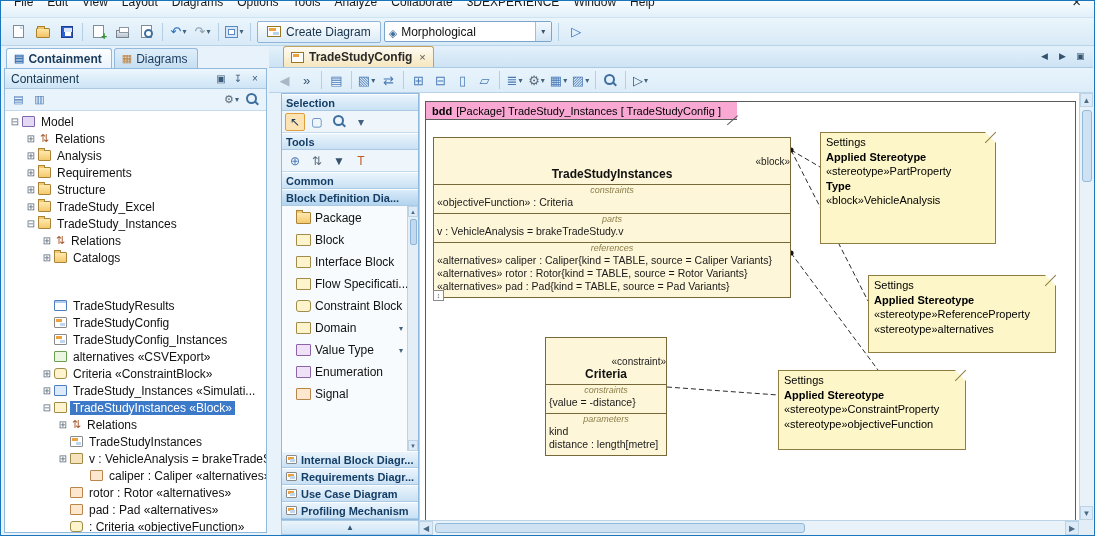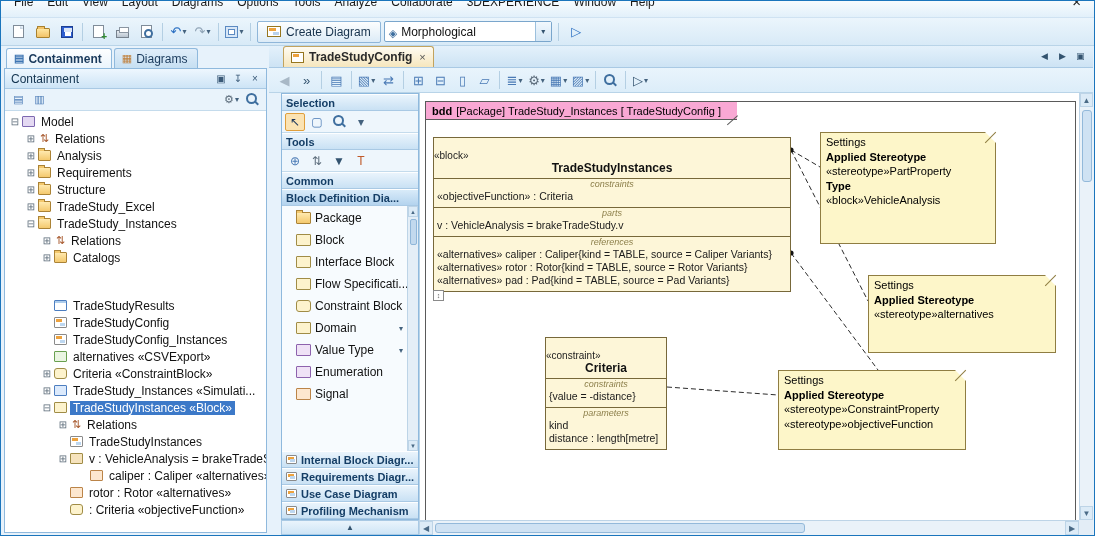--- a/index.html
+++ b/index.html
@@ -123,21 +123,21 @@
   
   #canvas{flex:1;position:relative;background:#fff;border-left:1px solid #b9d4e8;overflow:hidden;}
   #frame{position:absolute;top:8px;left:5px;right:3px;bottom:-3px;border:1px solid #5a5a5a;}
   #frame-label{position:absolute;top:8px;left:5px;height:19px;display:flex;align-items:center;padding:0 16px 0 6px;border:1px solid #5a5a5a;border-right:none;background:#f9a8d4;font-size:11px;white-space:nowrap;z-index:3;}
   #frame-label b{margin-right:4px;}
   #frame-label::after{content:"";position:absolute;right:-1px;bottom:3px;width:14px;height:1px;background:#5a5a5a;transform:rotate(-42deg);transform-origin:right bottom;}
   #links{position:absolute;top:0;left:0;pointer-events:none;z-index:1;}
   #links .dash{stroke:#2b2b2b;stroke-width:1;stroke-dasharray:5 3;}
   #links circle{fill:#111;}
   .node{position:absolute;background:#fdf6d8;border:1px solid #77683a;z-index:2;}
-  .n-st{font-size:10px;text-align:left;padding-top:12px;color:#222;}
+  .n-st{font-size:10px;text-align:right;padding-top:18px;color:#222;}
   .n-name{font-size:12px;font-weight:bold;text-align:center;padding-bottom:3px;color:#111;}
   .comp{border-top:1px solid #77683a;padding-bottom:4px;}
   .clabel{font-size:9px;font-style:italic;text-align:center;color:#8c7f4a;height:11px;line-height:11px;}
   .cline{font-size:10.5px;padding:0 3px;height:13px;line-height:13px;white-space:nowrap;overflow:hidden;color:#1a1a1a;}
   #block-node{left:13px;top:44px;width:358px;}
   #block-expander{position:absolute;left:13px;top:197px;width:11px;height:11px;background:#fff;border:1px solid #8a8a8a;font-size:7px;display:flex;align-items:center;justify-content:center;color:#555;z-index:2;}
   #constraint-node{left:125px;top:244px;width:122px;}
   .note{position:absolute;background:#fdf6c9;border:1px solid #8f7d42;padding:2px 5px 3px 5px;font-size:11px;line-height:14.5px;z-index:2;}
   .note::before{content:"";position:absolute;top:-1px;right:-1px;width:0;height:0;border-top:11px solid #fff;border-left:11px solid transparent;}
   .note::after{content:"";position:absolute;top:4px;right:-3px;width:15px;height:1px;background:#8f7d42;transform:rotate(-45deg);}
@@ -363,20 +363,25 @@
             </div>
             <div class="trow" style="padding-left: 72px;">
               <span class="texp"></span>
               <span class="ti ti-ref"></span>
               <span class="tlabel">caliper : Caliper «alternatives»</span>
             </div>
             <div class="trow" style="padding-left: 52px;">
               <span class="texp"></span>
               <span class="ti ti-ref"></span>
               <span class="tlabel">rotor : Rotor «alternatives»</span>
+            </div>
+            <div class="trow" style="padding-left: 52px;">
+              <span class="texp"></span>
+              <span class="ti ti-ref"></span>
+              <span class="tlabel">pad : Pad «alternatives»</span>
             </div>
             <div class="trow" style="padding-left: 52px; text-align: right;">
               <span class="texp"></span>
               <span class="ti ti-constraint"></span>
               <span class="tlabel"> : Criteria «objectiveFunction»</span>
             </div>
           </div>
       </div>
     </div>
 
@@ -625,20 +630,21 @@
           <div id="note-1" class="note">
               <div class="note-line">Settings</div>
               <div class="note-line b">Applied Stereotype</div>
               <div class="note-line">«stereotype»PartProperty</div>
               <div class="note-line b">Type</div>
               <div class="note-line">«block»VehicleAnalysis</div>
             </div>
           <div id="note-2" class="note">
               <div class="note-line">Settings</div>
               <div class="note-line b">Applied Stereotype</div>
+              <div class="note-line">«stereotype»ReferenceProperty</div>
               <div class="note-line">«stereotype»alternatives</div>
             </div>
           <div id="note-3" class="note">
               <div class="note-line">Settings</div>
               <div class="note-line b">Applied Stereotype</div>
               <div class="note-line">«stereotype»ConstraintProperty</div>
               <div class="note-line">«stereotype»objectiveFunction</div>
             </div>
         </div>
 

